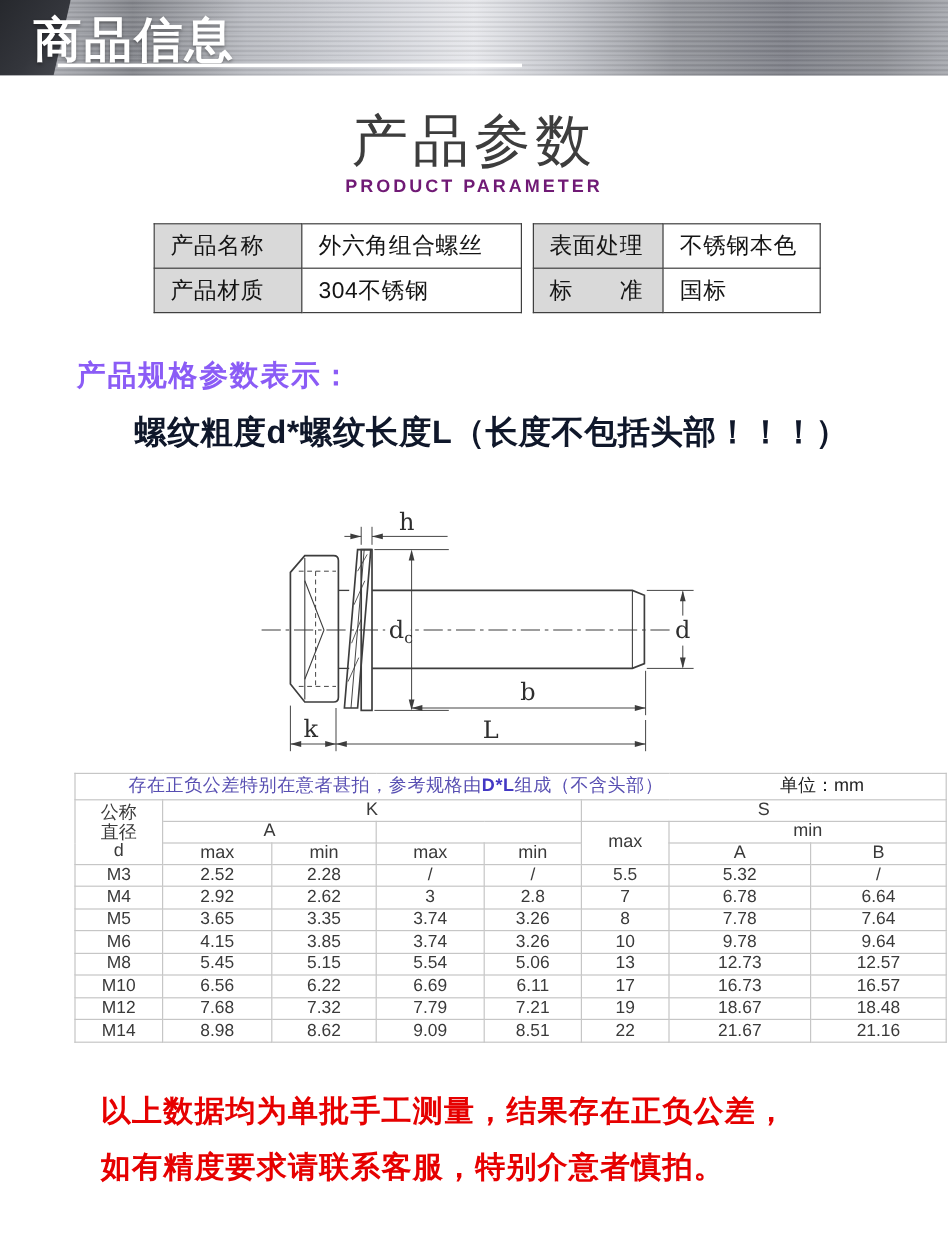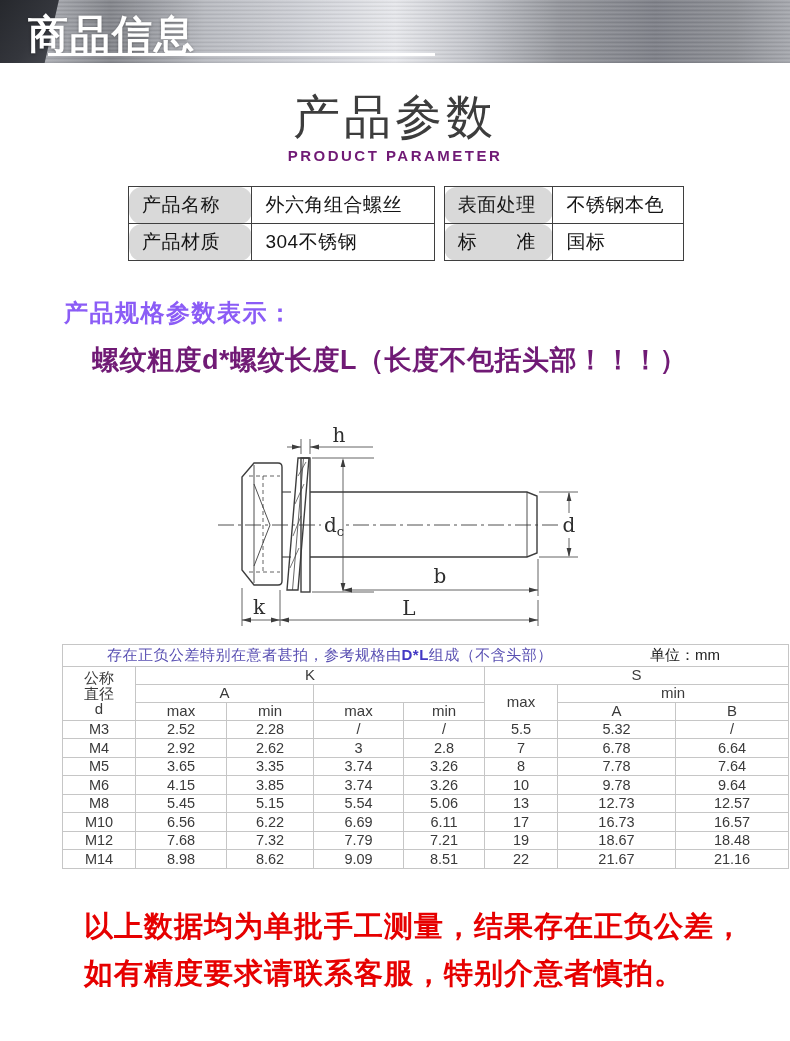--- a/index.html
+++ b/index.html
@@ -41,27 +41,27 @@
   .page-subtitle{position:absolute;top:147px;left:0;width:790px;text-align:center;
     font-size:15px;font-weight:bold;color:#701a75;letter-spacing:2.5px;}
 
   
   .info-wrap{position:absolute;top:186px;left:128px;width:556px;display:flex;}
   table.info{border-collapse:collapse;table-layout:fixed;}
   table.info td{
     border:1.5px solid #3f3f3f;height:36px;font-size:19px;color:#141414;
     padding:0 10px 0 13px;letter-spacing:.5px;white-space:nowrap;
   }
-  table.info td.lab{background:#d9d9d9;border-radius:13px;}
+  table.info td.lab{background:#d9d9d9;}
   table.info td.val{background:#ffffff;}
   .info-gap{width:9px;}
 
   
   .spec-heading{position:absolute;top:297px;left:64px;font-size:24px;font-weight:bold;color:#8b5cf6;letter-spacing:1.5px;}
-  .spec-warning{position:absolute;top:342px;left:60px;font-size:27px;font-weight:bold;color:#701a75;letter-spacing:.5px;padding-left:32px;}
+  .spec-warning{position:absolute;top:342px;left:80px;font-size:27px;font-weight:bold;color:#0f172a;letter-spacing:.5px;padding-left:32px;}
 
   
   .diagram{position:absolute;top:420px;left:193px;width:400px;height:232px;}
   .diagram svg{display:block;}
   .dim-label{font-family:"DejaVu Serif","Liberation Serif",serif;font-size:20px;fill:#2e2e2e;}
   .dim-sub{font-size:13px;}
 
   
   .spec-table-wrap{position:absolute;top:644px;left:62px;width:727px;}
   table.spec{border-collapse:collapse;width:100%;table-layout:fixed;color:#3a3a3a;}
@@ -75,21 +75,21 @@
   .note-text b{color:#4338c4;font-weight:bold;}
   .unit-text{color:#222;font-size:15px;white-space:nowrap;margin-left:48px;}
   table.spec tr.h1 th{height:17px;font-size:15px;}
   table.spec tr.h2 th{height:17px;font-size:15px;}
   table.spec tr.h3 th{height:16px;font-size:15px;}
   table.spec td.dhead{font-size:15px;line-height:1.05;}
   table.spec td.dhead span{display:block;}
   table.spec tbody td{height:17.5px;}
 
   
-  .bottom-note{position:absolute;top:903px;left:84px;font-size:29px;font-weight:bold;color:#e60000;
+  .bottom-note{position:absolute;top:903px;left:84px;font-size:25px;font-weight:bold;color:#e60000;
     line-height:47px;letter-spacing:1px;}
 </style>
 </head>
 <body>
 
 <div class="banner">
   <div class="brush"></div>
   <div class="banner-dark"></div>
   <div class="banner-text">
     <span class="banner-title">商品信息</span>

